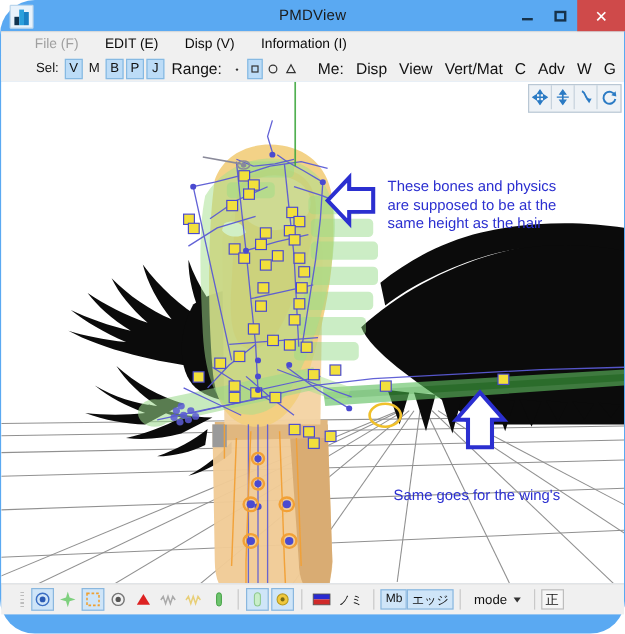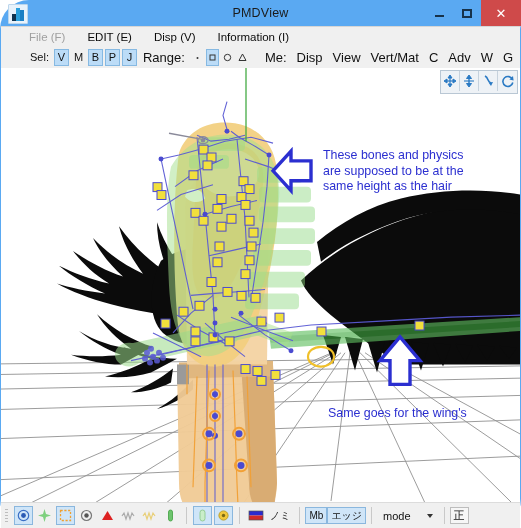--- a/index.html
+++ b/index.html
@@ -77,34 +77,34 @@
     border-right:1px solid #c6d2dd;box-sizing:border-box;}
   .vp-tool:last-child{border-right:none;}
 
   .anno{
     position:absolute;color:#2b2fd0;font-size:12.4px;line-height:15.5px;
     font-family:"Liberation Sans",sans-serif;white-space:pre;font-weight:400;
   }
 
   
   .statusbar{
-    flex:0 0 26px;height:26px;margin:0 1px 0 1px;background:#f0f0f0;
-    display:flex;align-items:center;padding-left:4px;box-sizing:border-box;
+    flex:0 0 26px;height:26px;margin:0 1px 16px 1px;background:#f0f0f0;
+    display:flex;align-items:center;padding-left:16px;box-sizing:border-box;
     border-top:1px solid #dcdcdc;
   }
   .sb-btn{
     width:19px;height:19px;margin:0 1px;display:flex;align-items:center;
     justify-content:center;border:1px solid transparent;box-sizing:border-box;
   }
   .sb-btn.on{background:#cfe5f8;border:1px solid #8ab7de;}
   .sb-sep{width:1px;height:17px;background:#c9c9c9;margin:0 5px;}
   .sb-tbtn{height:17px;padding:0 3px;display:flex;align-items:center;justify-content:center;
     font-size:10px;color:#111;border:1px solid transparent;box-sizing:border-box;}
   .sb-tbtn.on{background:#cfe5f8;border:1px solid #8ab7de;}
-  .sb-mode{font-size:11px;color:#111;padding:0 6px;display:flex;align-items:center;gap:16px;}
+  .sb-mode{font-size:11px;color:#111;padding:0 6px;display:flex;align-items:center;gap:5px;}
   .caret{width:0;height:0;border-left:3.5px solid transparent;border-right:3.5px solid transparent;
     border-top:4px solid #333;}
   .sb-box{height:17px;min-width:16px;padding:0 3px;display:flex;align-items:center;
     justify-content:center;font-size:11px;color:#111;border:1px solid #bdbdbd;box-sizing:border-box;
     background:#f6f6f6;}
 </style>
 </head>
 <body>
 
 <div class="window">

